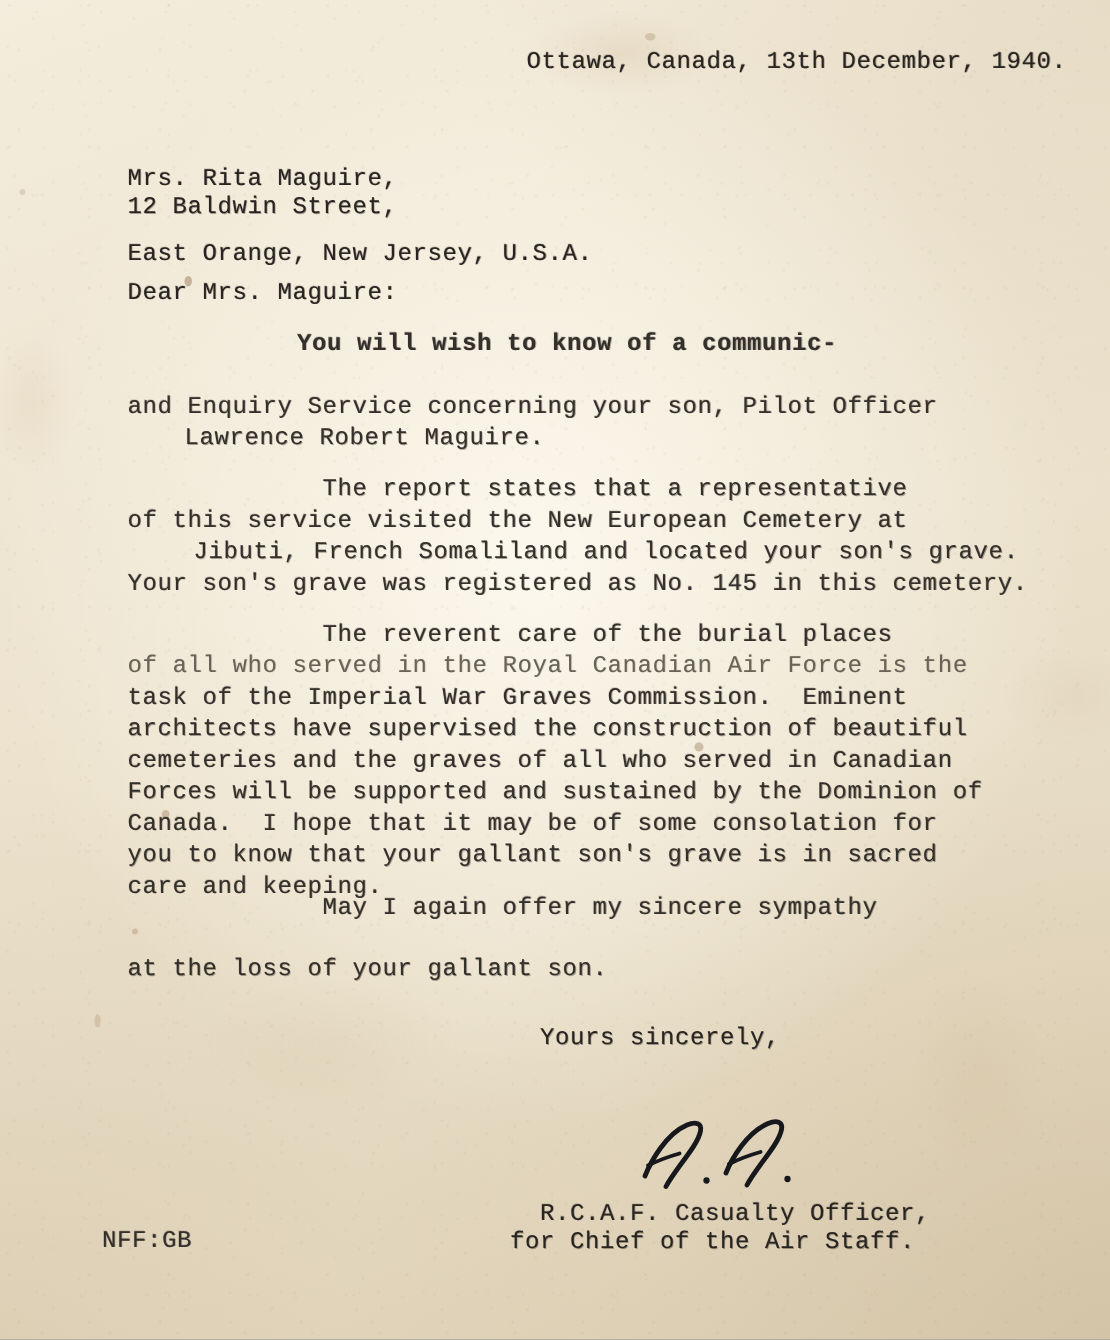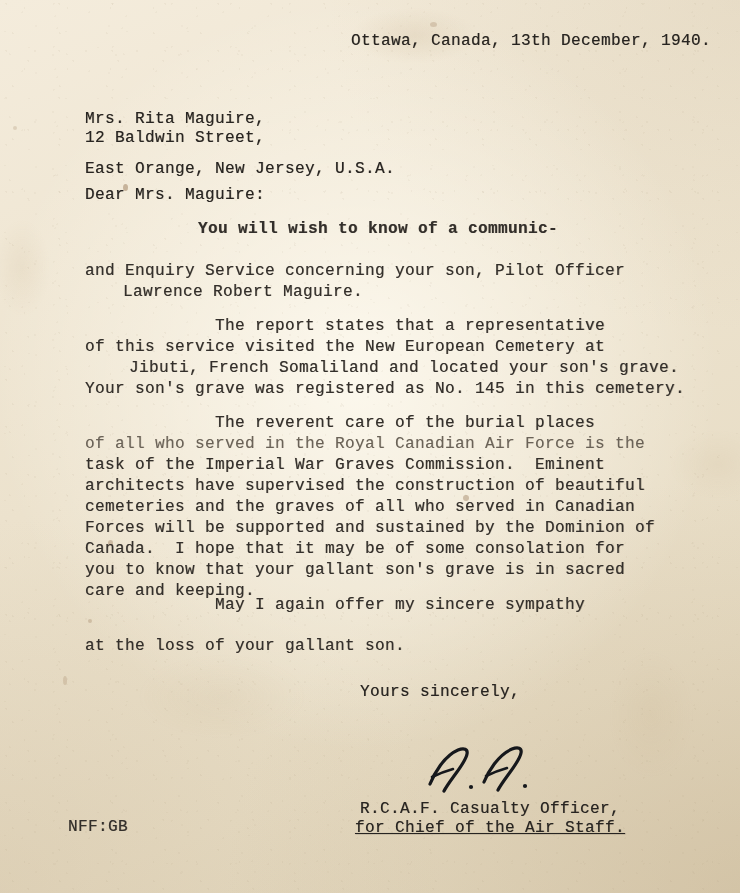--- a/index.html
+++ b/index.html
@@ -151,17 +151,17 @@
 
         <path d="M60 38 C64 28, 74 11, 88 5 C94 2.5, 98 4, 97 9 C96 15, 90 23, 84 31 C80 36.5, 76 42, 74 46" stroke-width="3.2"></path>
         <path d="M62 32 C68 29, 76 26, 83 24" stroke-width="2.6"></path>
 
         <circle cx="101" cy="42" r="2.1" fill="#16181c" stroke="none"></circle>
       </g>
     </svg>
   </div>
 
   <div class="line strong" style="left:360px; top:801px;">R.C.A.F. Casualty Officer,</div>
-  <div class="line strong" style="left:355px; top:820px;text-decoration:underline;">for Chief of the Air Staff.</div>
+  <div class="line strong" style="left:340px; top:820px;">for Chief of the Air Staff.</div>
 
   <div class="line" style="left:68px; top:819px;">NFF:GB</div>
 
 </div>
 
 </body></html>

